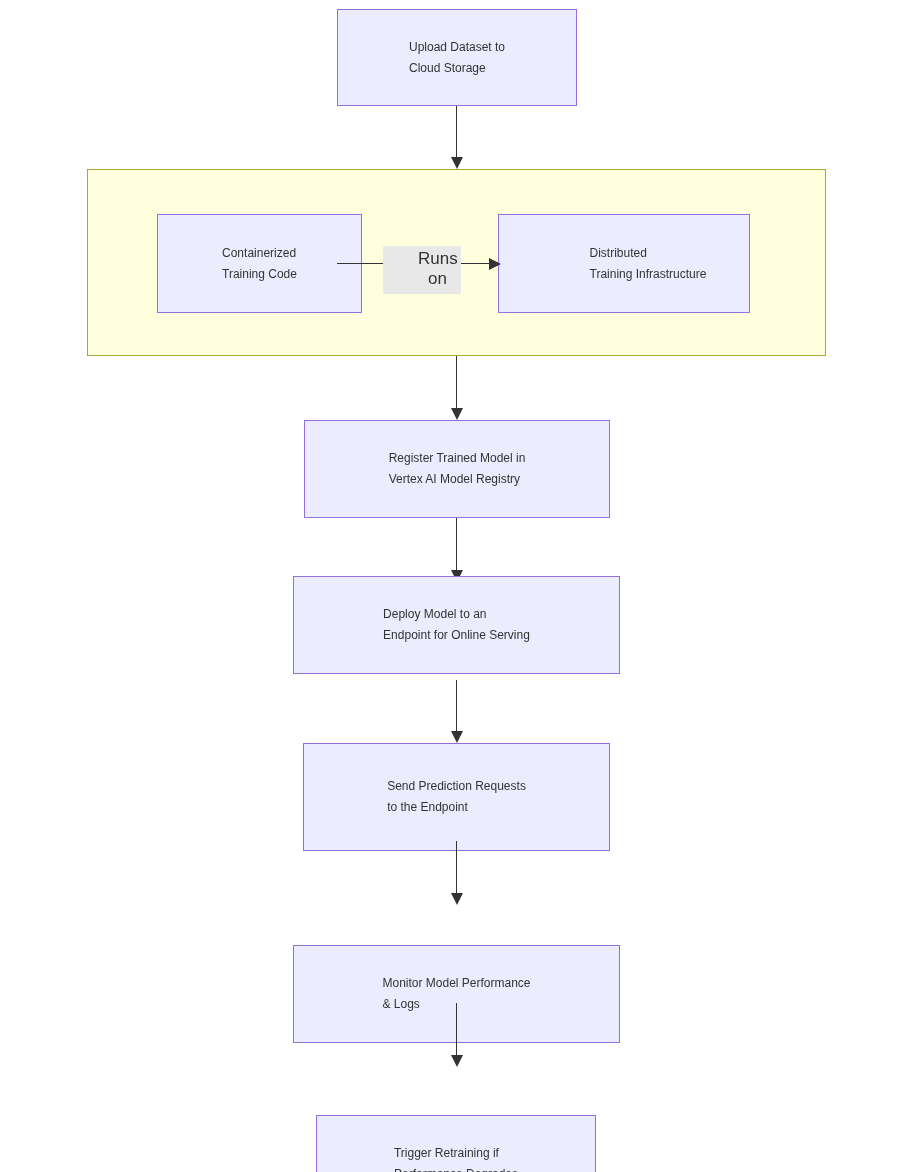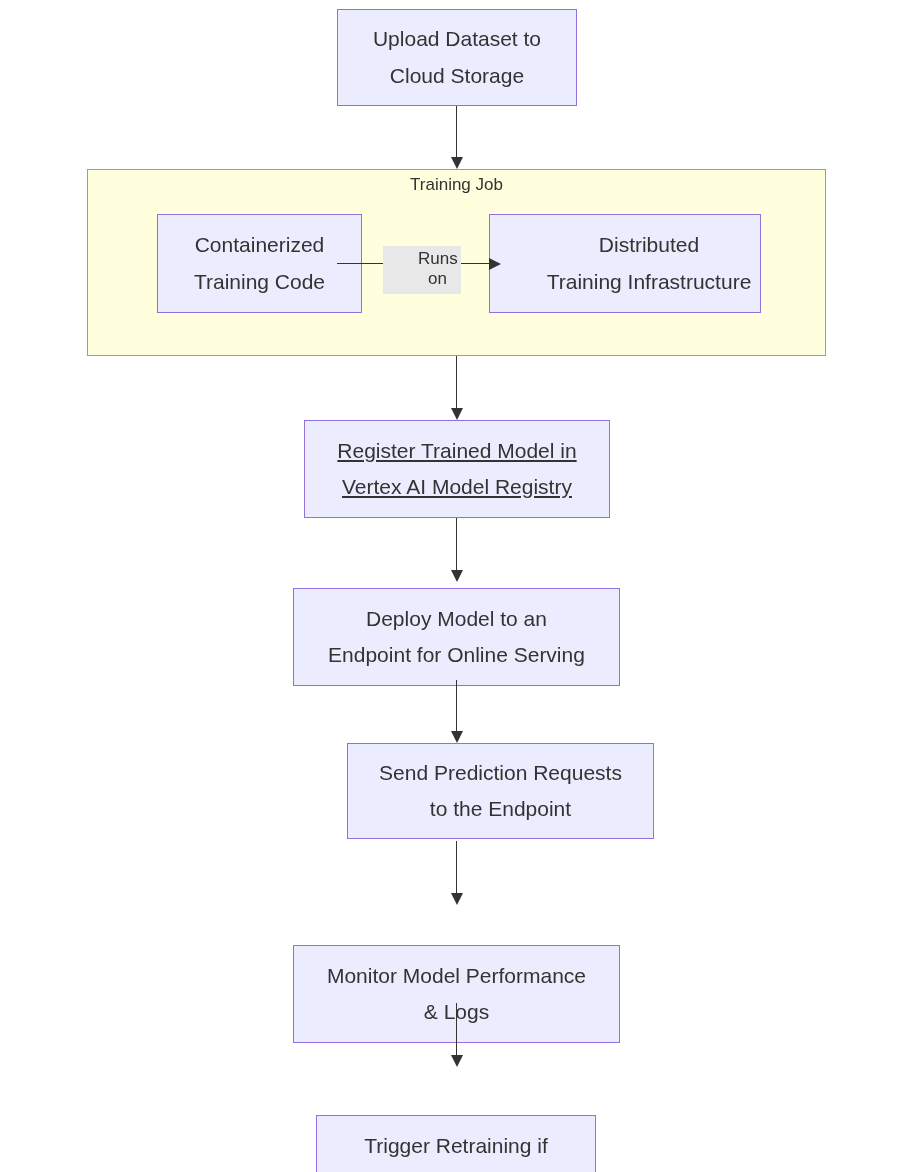--- a/index.html
+++ b/index.html
@@ -12,23 +12,22 @@
     color: #333333;
     overflow: hidden;
   }
   .node {
     position: absolute;
     background: #ECECFF;
     border: 1px solid #9370DB;
     display: flex;
     align-items: center;
     justify-content: center;
-    text-align: center;
     white-space: pre-line;
-    font-size: 21px;
+    font-size: 12px;
     line-height: 1.72;
     color: #333333;
     box-sizing: border-box;
   }
   .cluster {
     position: absolute;
     left: 87px; top: 169px; width: 739px; height: 187px;
     background: #FFFFDE;
     border: 1px solid #AAAA33;
     box-sizing: border-box;
@@ -73,24 +72,24 @@
     background: #E8E8E8;
     color: #333333;
     font-size: 17px;
     text-align: center;
     padding: 3px 4px 5px 4px;
     box-sizing: border-box;
   }
   
   .n-upload       { left: 337px; top: 9px;    width: 240px; height: 97px; }
   .n-containerized{ left: 45px;  top: 44px;   width: 205px; height: 99px; margin-left: 24px; } 
-  .n-distributed  { left: 401px; top: 44px;   width: 272px; height: 99px; padding-left: 48px; } 
-  .n-register     { left: 304px; top: 420px;  width: 306px; height: 98px; text-decoration: underline; }
-  .n-deploy       { left: 293px; top: 588px;  width: 327px; height: 98px; }
-  .n-send         { left: 303px; top: 743px;  width: 307px; height: 96px; margin-left: 44px; }
+  .n-distributed  { left: 410px; top: 44px;   width: 252px; height: 99px; padding-left: 48px; } 
+  .n-register     { left: 304px; top: 420px;  width: 306px; height: 98px; }
+  .n-deploy       { left: 293px; top: 576px;  width: 327px; height: 98px; }
+  .n-send         { left: 303px; top: 743px;  width: 307px; height: 108px; }
   .n-monitor      { left: 293px; top: 905px;  width: 327px; height: 98px; margin-top: 40px; }
   .n-trigger      { left: 316px; top: 1067px; width: 280px; height: 98px; margin-top: 48px; }
   
   .e1 { left: 450px; top: 106px;  height: 63px; }
   .e2 { left: 337px; top: 257px;  width: 164px; }
   .e3 { left: 450px; top: 356px;  height: 64px; }
   .e4 { left: 450px; top: 518px;  height: 64px; }
   .e5 { left: 450px; top: 680px;  height: 63px; }
   .e6 { left: 450px; top: 841px;  height: 64px; }
   .e7 { left: 450px; top: 1003px; height: 64px; }
@@ -103,21 +102,20 @@
 
   <div class="node n-upload">Upload Dataset to
 Cloud Storage</div>
 
   <div class="edge-v e1">
     <div class="edge-line"></div>
     <div class="arrowhead-down"></div>
   </div>
 
   <div class="cluster">
-    <div class="cluster-title">Training Job</div>
     <div class="node n-containerized">Containerized
 Training Code</div>
     <div class="node n-distributed">Distributed
 Training Infrastructure</div>
   </div>
 
   <div class="edge-h e2">
     <div class="edge-line"></div>
     <div class="arrowhead-right"></div>
   </div>

